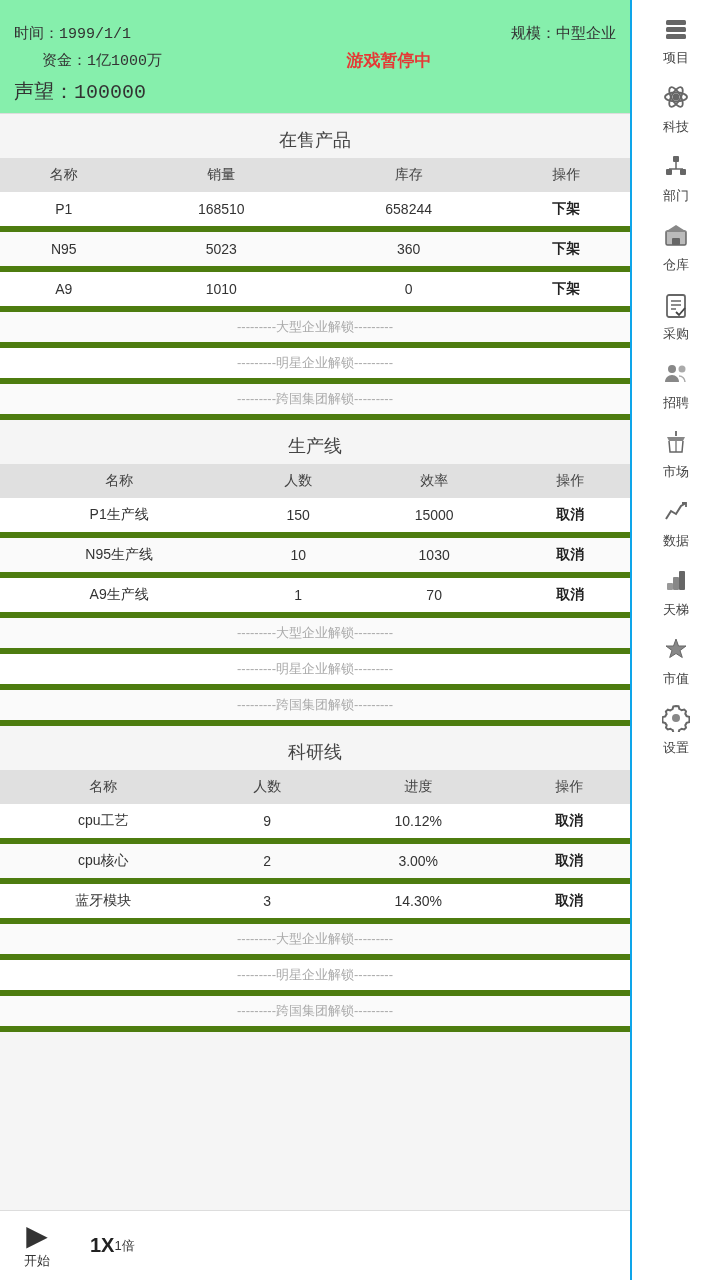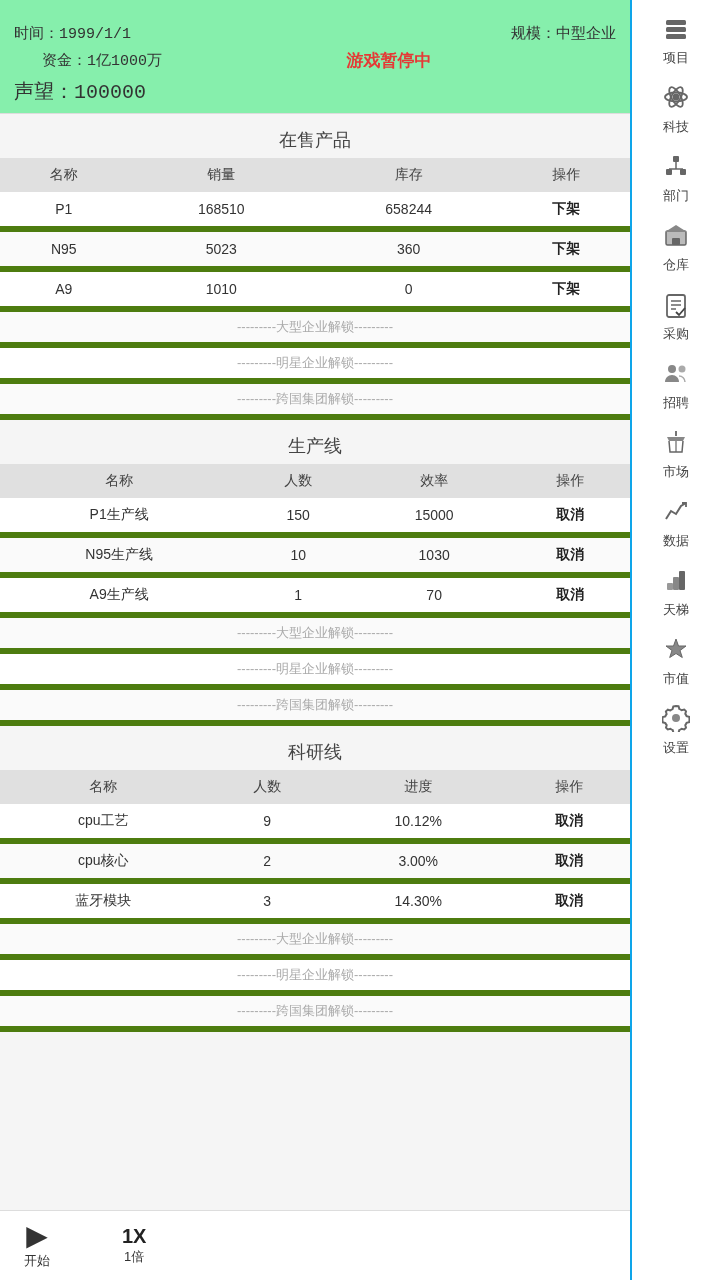--- a/index.html
+++ b/index.html
@@ -174,23 +174,21 @@
       color: #333;
       line-height: 1;
     }
     .bottom-btn-label {
       font-size: 13px;
       color: #333;
       margin-top: 2px;
     }
     .bottom-speed {
       display: flex;
-      flex-direction: column;
-      align-items: center;
-      margin-left: 32px;
+      align-items: center;
     }
     .bottom-speed-value {
       font-size: 20px;
       font-weight: bold;
       color: #222;
     }
     .bottom-speed-label {
       font-size: 13px;
       color: #333;
     }

